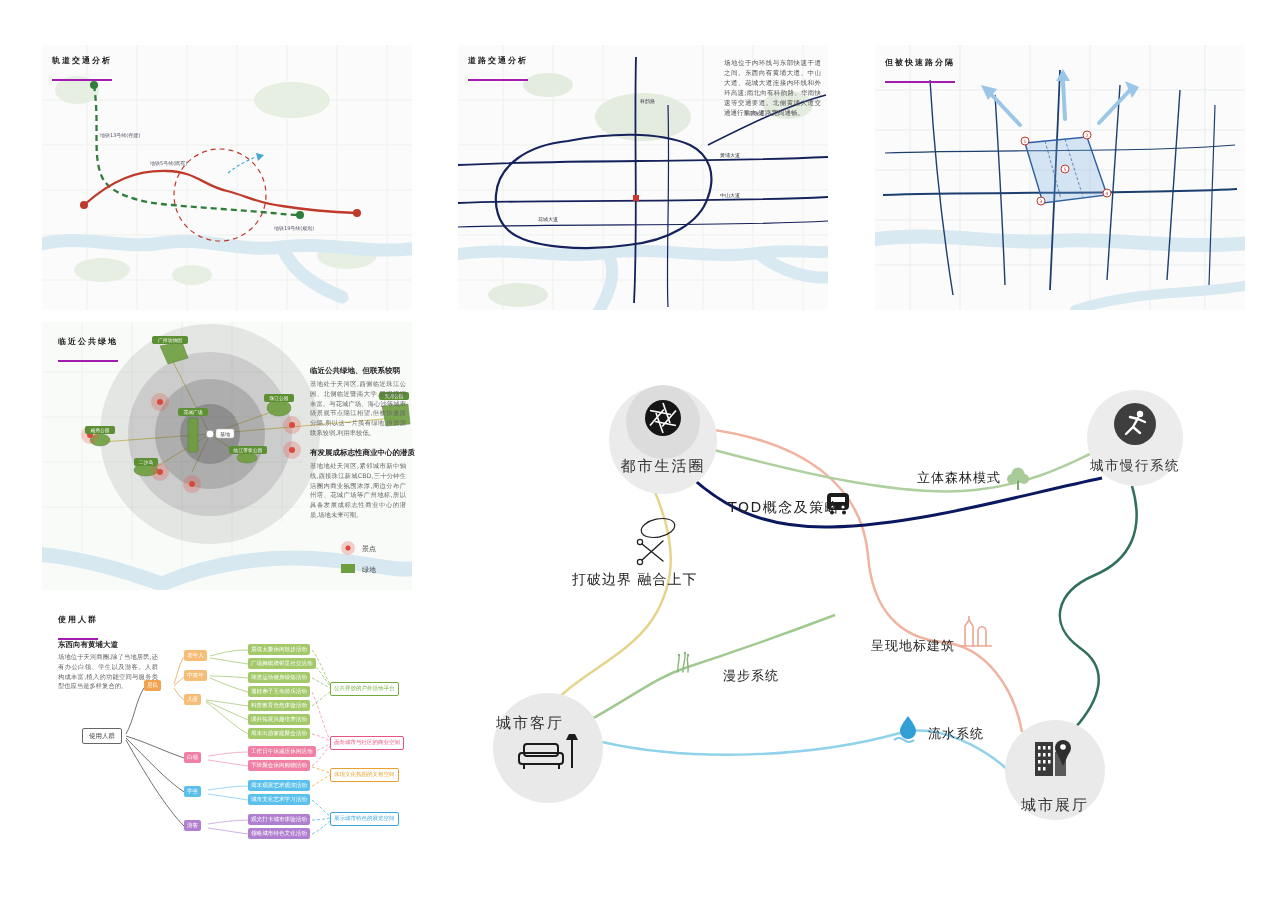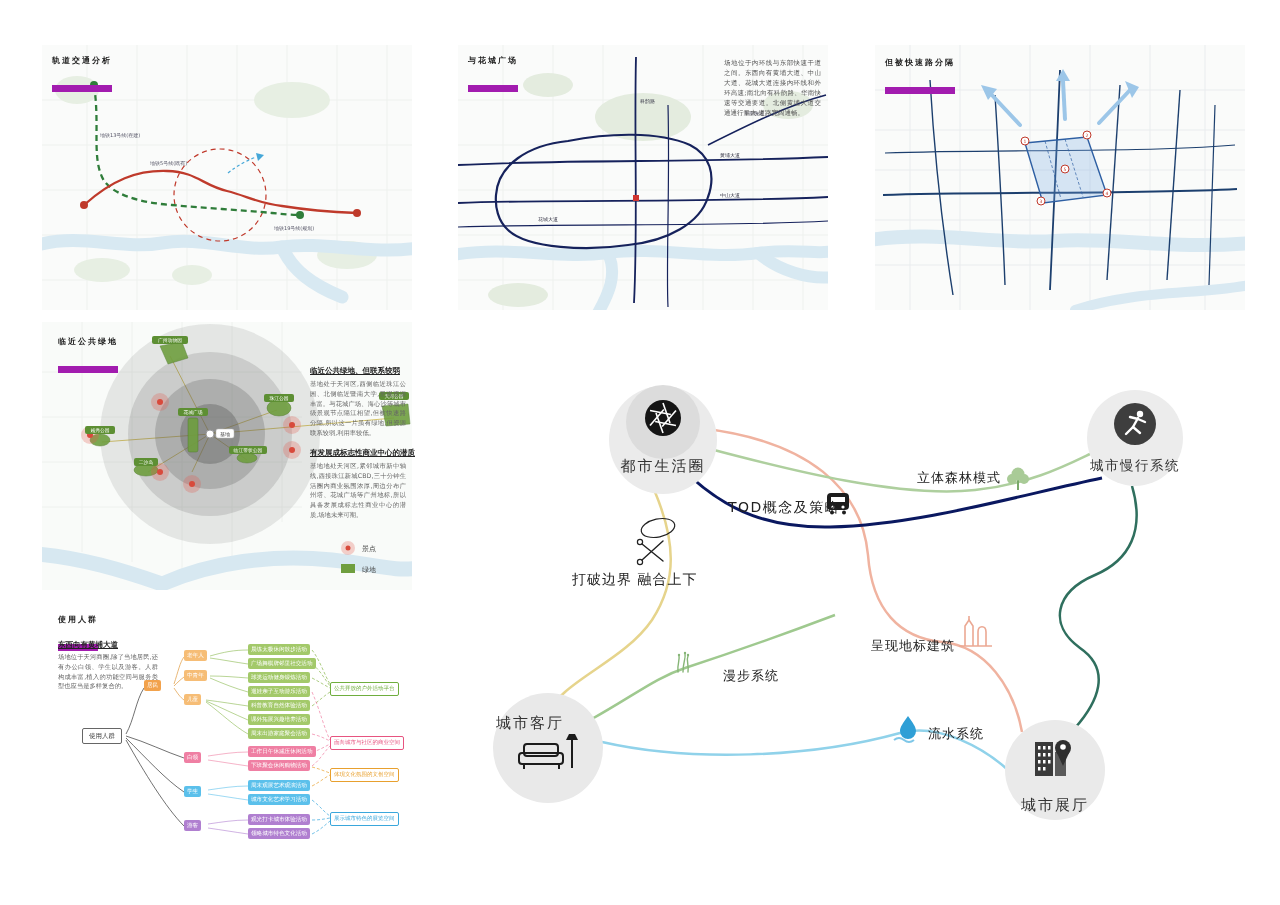--- a/index.html
+++ b/index.html
@@ -1,23 +1,23 @@
 <!DOCTYPE html>
 <html><head>
 <meta charset="utf-8">
 <style>
   html,body{margin:0;padding:0;}
   body{width:1280px;height:905px;position:relative;background:#ffffff;overflow:hidden;
        font-family:"DejaVu Sans","Liberation Sans",sans-serif;color:#222;}
   .panel{position:absolute;}
   .panel>svg{position:absolute;left:0;top:0;z-index:1;}
   .panel-title{position:absolute;font-size:8px;font-weight:700;color:#1a1a1a;letter-spacing:2px;
-       border-bottom:7px solid #a21caf;padding-bottom:19px;z-index:3;white-space:nowrap;}
+       border-bottom:2px solid #a21caf;padding-bottom:13px;z-index:3;white-space:nowrap;}
   .anno{position:absolute;font-size:6.5px;line-height:1.55;color:#555;text-align:justify;z-index:3;}
-  .gh{position:absolute;font-size:7.5px;font-weight:700;color:#222;z-index:3;white-space:nowrap;text-decoration:underline;}
+  .gh{position:absolute;font-size:7.5px;font-weight:700;color:#222;z-index:3;white-space:nowrap;}
   .gp{position:absolute;font-size:6.3px;line-height:1.55;color:#666;text-align:justify;z-index:3;}
   .mbox{position:absolute;font-size:5.6px;line-height:1;padding:2.5px 3px;border-radius:2px;
        color:#fff;white-space:nowrap;z-index:3;}
   .mroot{background:#fff;border:1px solid #666;color:#333;font-size:6.5px;padding:3.5px 6px;}
   .morange{background:#f2a24c;}
   .morange2{background:#f6bd76;}
   .mpink{background:#ef7fa3;}
   .mblue{background:#5bc0eb;}
   .mpurple{background:#b07fd0;}
   .mgreen{background:#a3c96a;}
@@ -92,21 +92,21 @@
     </g>
     <rect x="175" y="150" width="6" height="6" fill="#cf3430"></rect>
     <g font-size="5" fill="#334">
       <text x="262" y="112">黄埔大道</text>
       <text x="262" y="152">中山大道</text>
       <text x="80" y="176">花城大道</text>
       <text x="182" y="58">科韵路</text>
       <text x="286" y="70">华南快速</text>
     </g>
   </svg>
-  <div class="panel-title" style="left:10px;top:10px">与花城广场</div>
+  <div class="panel-title" style="left:10px;top:10px">道路交通分析</div>
   <div class="anno" style="left:266px;top:13px;width:97px">场地位于内环线与东部快速干道之间。东西向有黄埔大道、中山大道、花城大道连接内环线和外环高速;南北向有科韵路、华南快速等交通要道。北侧黄埔大道交通通行量大,道路宽阔通畅。</div>
 </div>
 
 <div class="panel" style="left:875px;top:45px;width:370px;height:265px">
   <svg width="370" height="265" viewBox="0 0 370 265">
     <rect width="370" height="265" fill="#fafbfa"></rect>
     <path d="M0,45H370M0,85H370M0,125H370M0,175H370M0,220H370M35,0V265M85,0V265M155,0V265M215,0V265M275,0V265M330,0V265" stroke="#e9ecee" stroke-width="1" fill="none"></path>
     <g stroke="#d9e9f2" fill="none" stroke-linecap="round">
       <path d="M-5,195 C60,185 120,200 180,196 C240,192 300,205 375,198" stroke-width="14"></path>
       <path d="M200,265 C260,245 320,250 375,240" stroke-width="10"></path>

